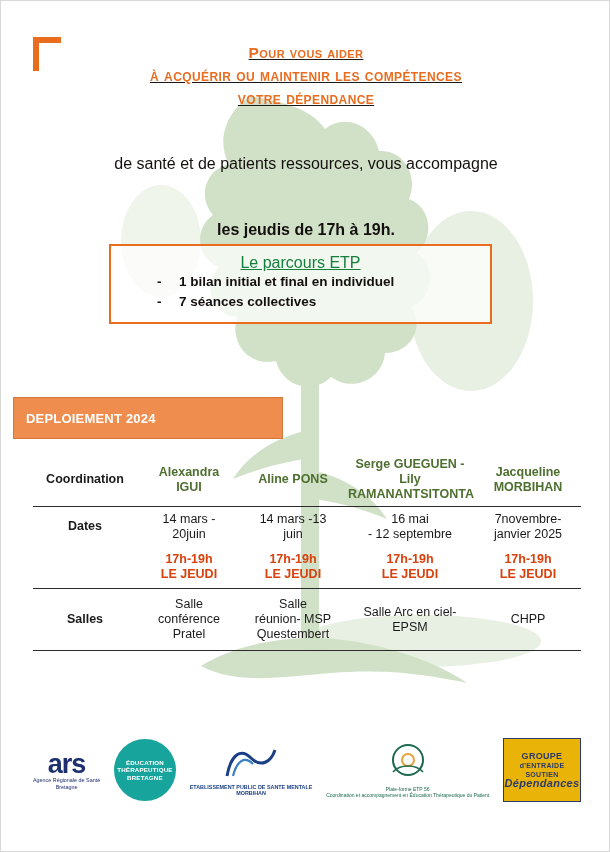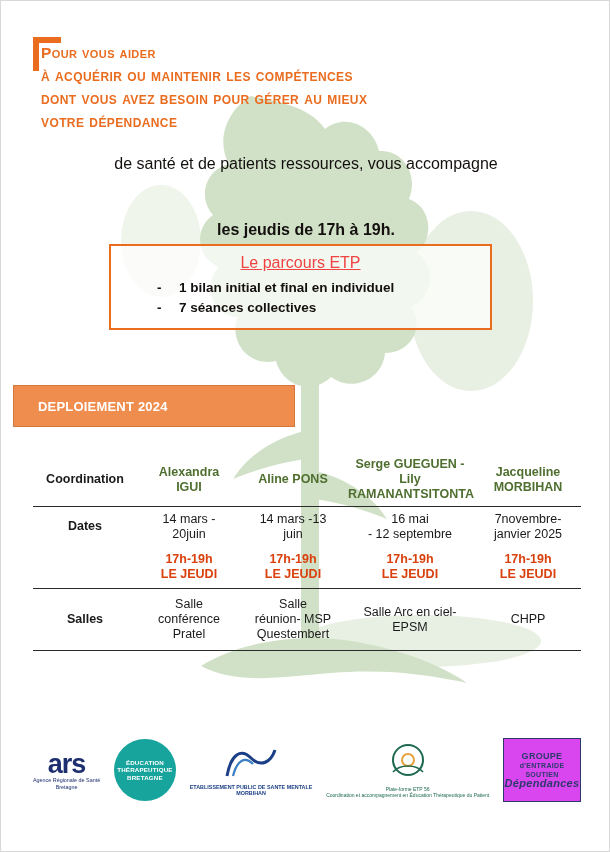--- a/index.html
+++ b/index.html
@@ -43,21 +43,23 @@
     border-top: 6px solid #ea6c1f;
     z-index: 3;
   }
 
   
   .headline {
     position: absolute;
     left: 40px;
     top: 40px;
     width: 530px;
-    z-index: 3;
+    text-align: center;
+    z-index: 3;
+    text-decoration: underline;
   }
   .headline .line {
     color: #ea6c1f;
     font-weight: bold;
     font-size: 16.5px;
     letter-spacing: 0.4px;
     line-height: 23px;
     font-variant: small-caps;
     text-transform: none;
   }
@@ -86,25 +88,25 @@
     left: 108px;
     top: 243px;
     width: 383px;
     box-sizing: border-box;
     border: 2px solid #ea6c1f;
     background: rgba(255,255,255,0.72);
     padding: 6px 10px 10px 10px;
     z-index: 3;
   }
   .parcours h2 {
-    margin: 2px 0 6px 0;
+    margin: 2px 0 0 0;
     text-align: center;
     font-size: 16px;
     font-weight: normal;
-    color: #ef4444;
+    color: #15803d;
     text-decoration: underline;
   }
   .parcours ul {
     margin: 0;
     padding: 0;
     list-style: none;
   }
   .parcours li {
     font-size: 13.5px;
     font-weight: bold;
@@ -117,29 +119,28 @@
     content: "-";
     position: absolute;
     left: 36px;
     font-weight: bold;
   }
 
   
   .banner {
     position: absolute;
     left: 12px;
-    top: 384px;
+    top: 396px;
     width: 268px;
     height: 40px;
     background: #ef8d4f;
     border: 1px solid #d5763c;
     display: flex;
     align-items: center;
     z-index: 3;
-    padding-left: 12px;
   }
   .banner span {
     color: #ffffff;
     font-weight: bold;
     font-size: 13px;
     padding-left: 12px;
     letter-spacing: 0.2px;
   }
 
   
@@ -243,21 +244,21 @@
     font-weight: bold;
   }
   .plate-txt {
     font-size: 5px;
     color: #1d6a4e;
     line-height: 6px;
   }
   .geds {
     width: 76px; height: 62px;
     border: 1px solid #2b3a6b;
-    background: #d946ef;
+    background: #eab308;
     display: flex;
     flex-direction: column;
     align-items: center;
     justify-content: center;
     color: #2b3a6b;
     font-size: 7px;
     font-weight: bold;
     line-height: 9px;
     letter-spacing: 0.3px;
   }
@@ -285,21 +286,20 @@
       <ellipse cx="160" cy="240" rx="40" ry="56" opacity="0.35"></ellipse>
       <ellipse cx="420" cy="640" rx="120" ry="26" opacity="0.5"></ellipse>
     </g>
   </svg>
 
   <div class="corner-bracket"></div>
 
   <div class="headline">
     <div class="line l1">Pour vous aider</div>
     <div class="line l2">à acquérir ou maintenir les compétences</div>
-    <div class="line l3">dont vous avez besoin pour gérer au mieux</div>
     <div class="line l4">votre dépendance</div>
   </div>
 
   <div class="intro">
     <div>de santé et de patients ressources, vous accompagne</div>
     <div class="strong">les jeudis de 17h à 19h.</div>
   </div>
 
   <div class="parcours">
     <h2>Le parcours ETP</h2>

